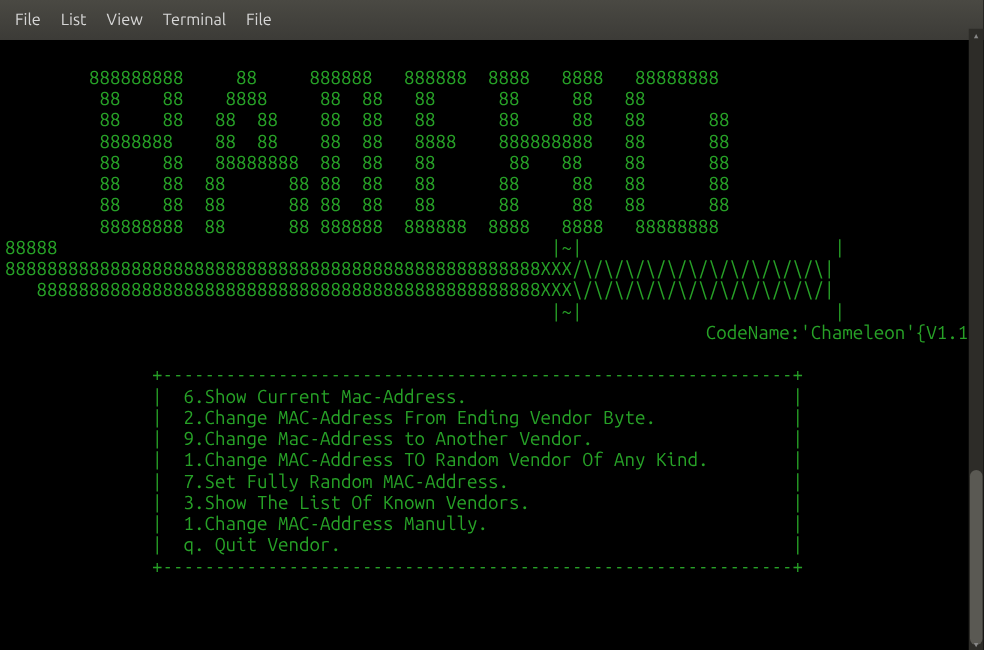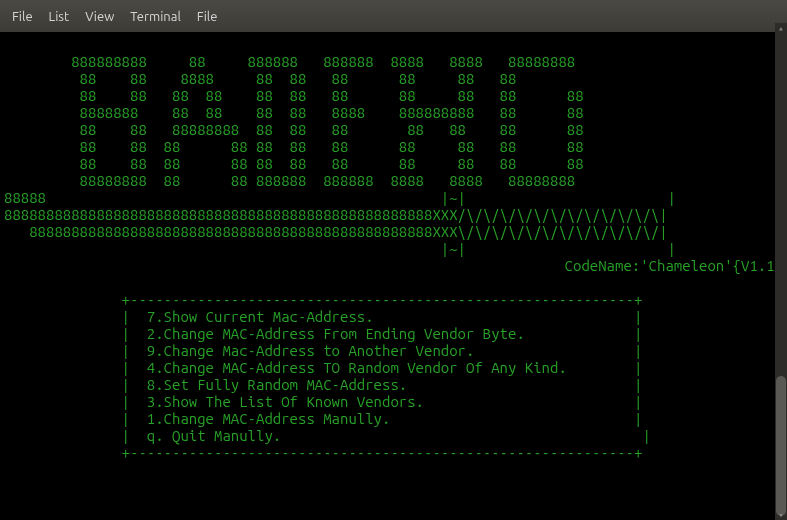--- a/index.html
+++ b/index.html
@@ -105,28 +105,28 @@
 <span class="ascii-line green">         88    88   88888888  88  88   88       88   88    88      88</span>
 <span class="ascii-line green">         88    88  88      88 88  88   88      88     88   88      88</span>
 <span class="ascii-line green">         88    88  88      88 88  88   88      88     88   88      88</span>
 <span class="ascii-line green">         88888888  88      88 888888  888888  8888   8888   88888888</span>
 <span class="ascii-line green">88888                                               |~|                        |</span>
 <span class="ascii-line green">888888888888888888888888888888888888888888888888888XXX/\/\/\/\/\/\/\/\/\/\/\/\|</span>
 <span class="ascii-line green">   888888888888888888888888888888888888888888888888XXX\/\/\/\/\/\/\/\/\/\/\/\/|</span>
 <span class="ascii-line green">                                                    |~|                        |</span>
 <span class="ascii-line green codename">                                CodeName:'Chameleon'{V1.1}</span>
 <span class="ascii-line green">              +------------------------------------------------------------+</span>
-<span class="ascii-line green">              |  7.Show Current Mac-Address.                               |</span>
+<span class="ascii-line green">              |  6.Show Current Mac-Address.                               |</span>
 <span class="ascii-line green">              |  2.Change MAC-Address From Ending Vendor Byte.             |</span>
 <span class="ascii-line green">              |  9.Change Mac-Address to Another Vendor.                   |</span>
-<span class="ascii-line green">              |  4.Change MAC-Address TO Random Vendor Of Any Kind.        |</span>
-<span class="ascii-line green">              |  8.Set Fully Random MAC-Address.                           |</span>
+<span class="ascii-line green">              |  1.Change MAC-Address TO Random Vendor Of Any Kind.        |</span>
+<span class="ascii-line green">              |  7.Set Fully Random MAC-Address.                           |</span>
 <span class="ascii-line green">              |  3.Show The List Of Known Vendors.                         |</span>
 <span class="ascii-line green">              |  1.Change MAC-Address Manully.                             |</span>
-<span class="ascii-line green">              |  q. Quit Manully.                                           |</span>
+<span class="ascii-line green">              |  q. Quit Vendor.                                           |</span>
 <span class="ascii-line green">              +------------------------------------------------------------+</span>
 
 
 
 </div>
 
 <div class="scrollbar">
   <div class="scrollbar-arrow up">▴</div>
   <div class="scrollbar-thumb bottom"></div>
   <div class="scrollbar-arrow down">▾</div>

